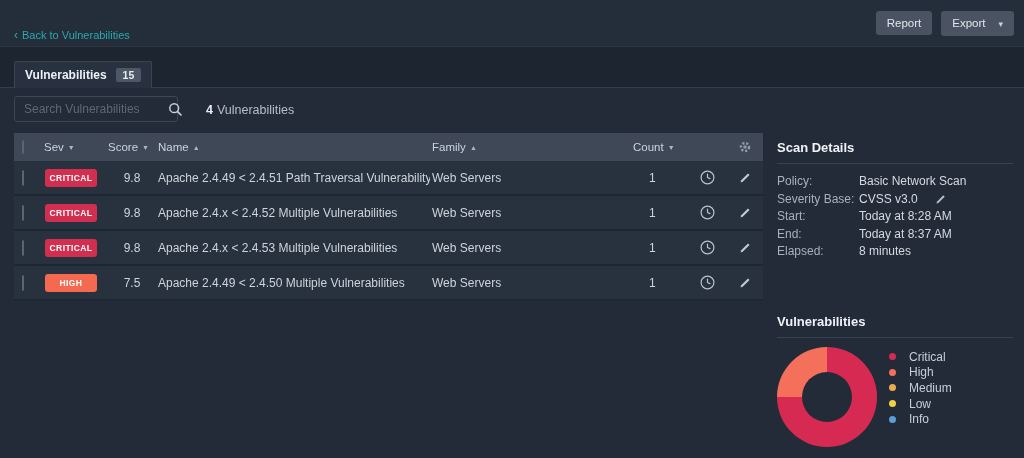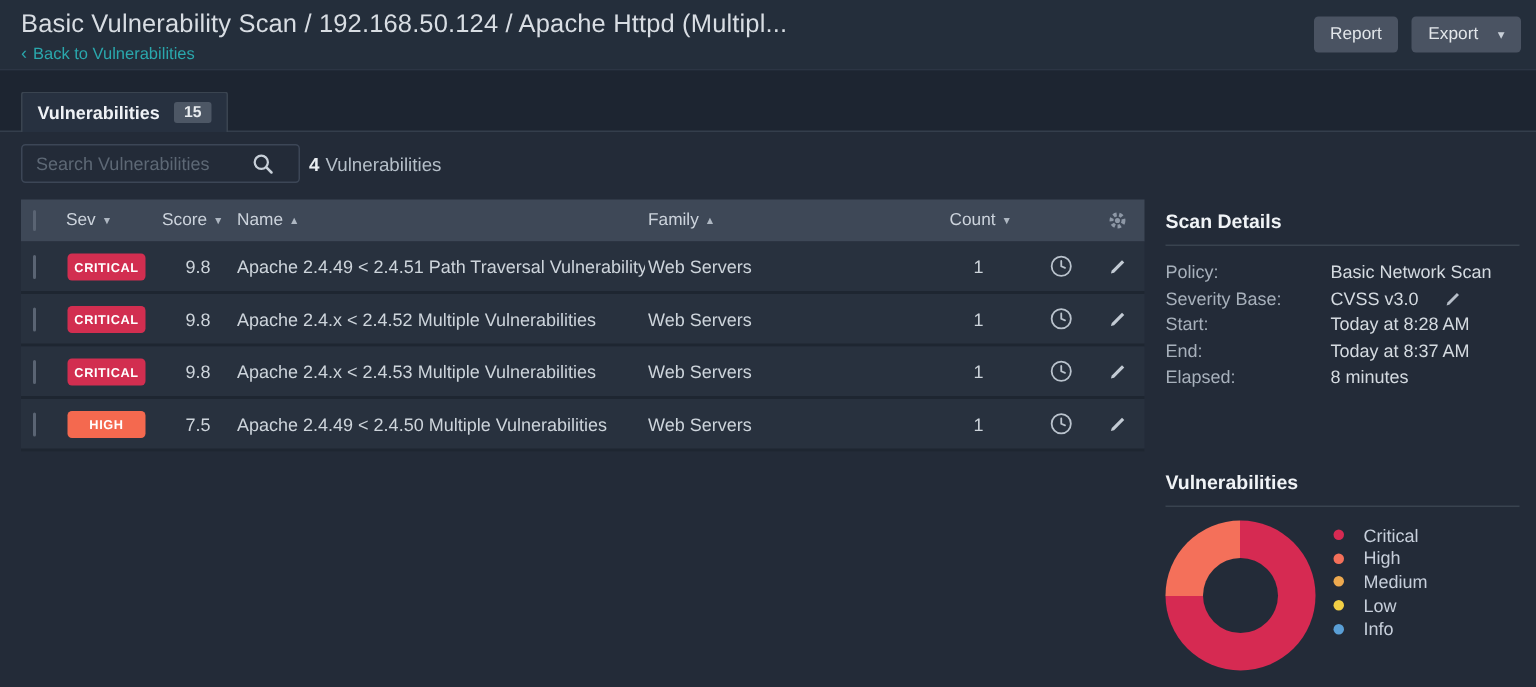--- a/index.html
+++ b/index.html
@@ -50,21 +50,21 @@
     border-radius:2px 2px 0 0; cursor:pointer;
   }
   .tab-label { font-size:12px; font-weight:bold; color:#eef1f5; }
   .tab-badge {
     margin-left:9px; background:#4d5765; color:#e9ecef; font-size:10.5px;
     font-weight:bold; padding:2px 7px; border-radius:2px; line-height:1;
   }
 
   
   .search-box {
-    position:absolute; left:14px; top:96px; width:186px; height:26px;
+    position:absolute; left:14px; top:96px; width:164px; height:26px;
     background:transparent; border:1px solid #3c4656; border-radius:3px;
     color:#cfd6dd; font-size:12px; padding:0 30px 0 9px; outline:none;
     font-family:"Liberation Sans", sans-serif;
   }
   .search-box::placeholder { color:#5d6875; }
   .search-icon { position:absolute; left:168px; top:102px; cursor:pointer; }
   .result-count { position:absolute; left:206px; top:103px; font-size:12.5px; color:#b5bfc9; }
   .result-count b { color:#e9edf1; margin-right:4px; }
 
   
@@ -98,21 +98,21 @@
     letter-spacing:.4px; margin-left:1px;
   }
   .sev-critical { background:#d22e50; }
   .sev-high { background:#f4694f; }
   .row-action { cursor:pointer; display:flex; }
 
   
   .panel { position:absolute; left:777px; width:236px; }
   .panel-title { font-size:13px; font-weight:bold; color:#f0f3f6; }
   .panel-divider { border:none; border-top:1px solid #39434f; margin:8px 0 9px 0; }
-  .sd-row { display:flex; font-size:12px; line-height:17.5px;gap:28px; }
+  .sd-row { display:flex; font-size:12px; line-height:17.5px; }
   .sd-label { width:82px; color:#a7b0bb; flex-shrink:0; }
   .sd-value { color:#d4dae0; display:flex; align-items:center; }
   .sd-edit { margin-left:16px; cursor:pointer; display:flex; }
 
   .donut-wrap { display:flex; margin-top:3px; }
   .donut {
     width:100px; height:100px; border-radius:50%; position:relative; flex-shrink:0;
   }
   .donut::after {
     content:""; position:absolute; left:25px; top:25px; width:50px; height:50px;
@@ -120,21 +120,20 @@
   }
   .legend { margin-left:12px; padding-top:2px; }
   .legend-item { display:flex; align-items:center; height:15.6px; }
   .legend-dot { width:7px; height:7px; border-radius:50%; margin-right:13px; flex-shrink:0; }
   .legend-label { font-size:12px; color:#c6ceda; }
 </style>
 </head>
 <body>
 
 <div class="page-header">
-  <div class="page-title">Basic Vulnerability Scan / 192.168.50.124 / Apache Httpd (Multipl...</div>
   <a class="back-link">
     <span class="chev">‹</span><span>Back to Vulnerabilities</span>
   </a>
   <div class="header-actions">
     <div class="btn gap16">Report</div>
     <div class="btn gap9">
       <span>Export</span><span class="caret">▾</span>
     </div>
   </div>
 </div>

